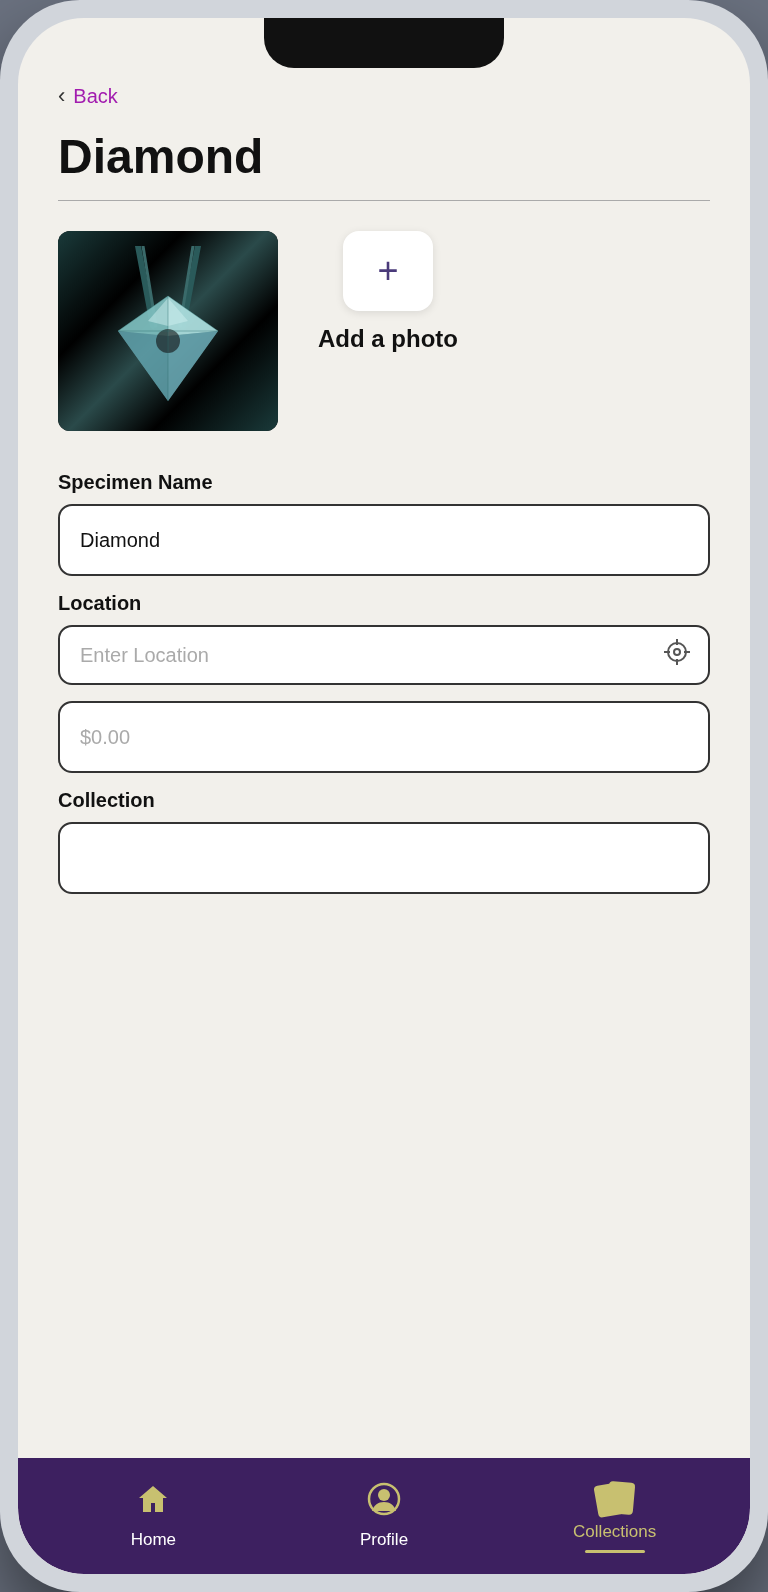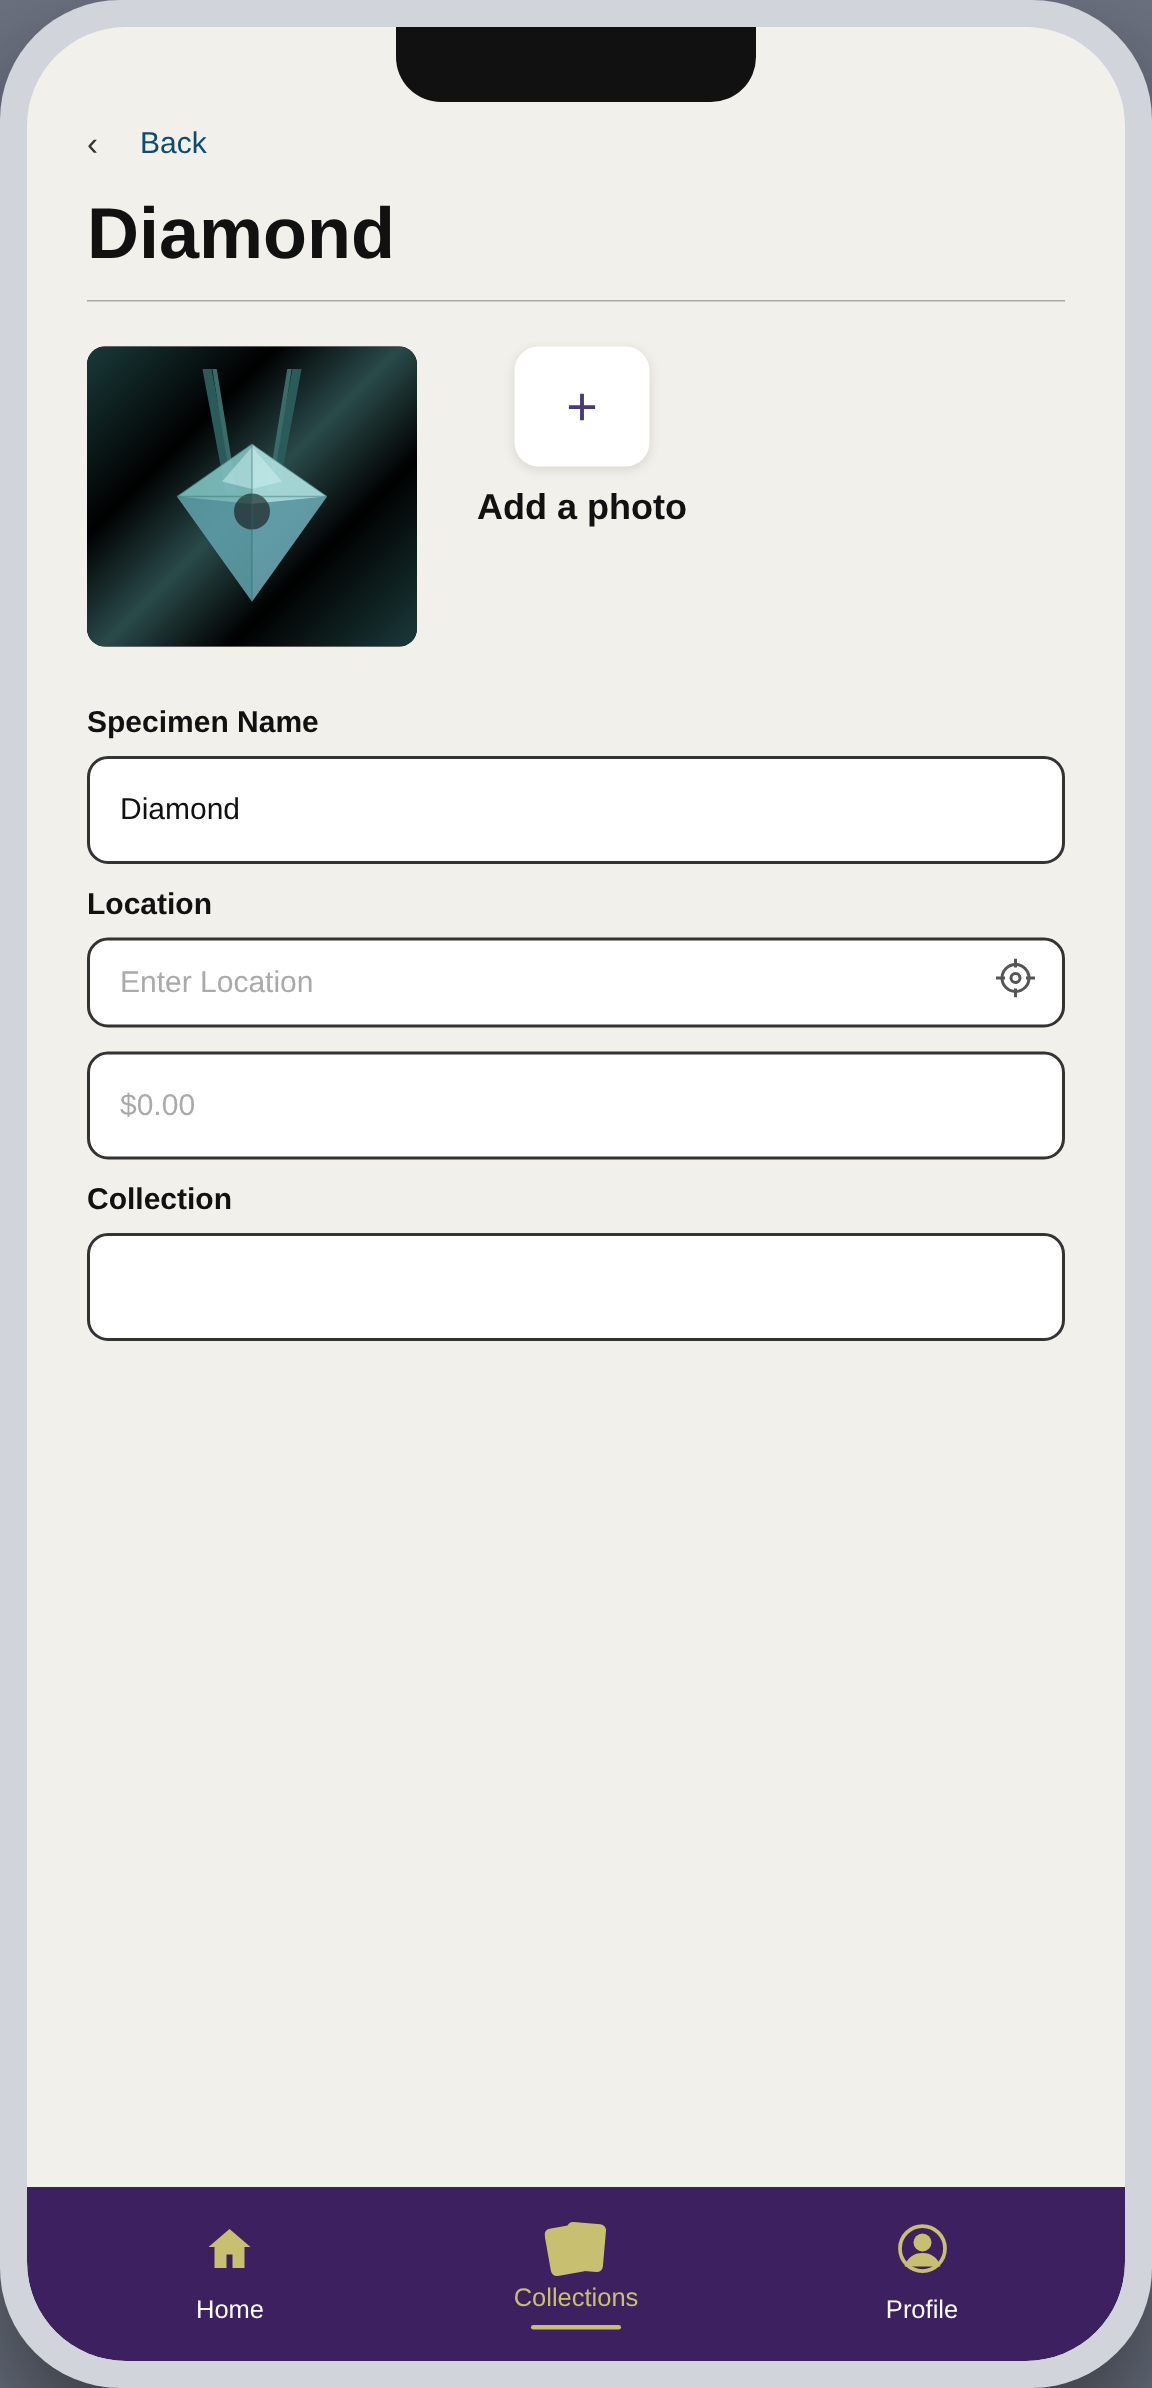--- a/index.html
+++ b/index.html
@@ -75,22 +75,21 @@
       padding-top: 5px;
     }
 
     .back-arrow {
       font-size: 22px;
       color: #333;
     }
 
     .back-label {
       font-size: 20px;
-      color: #0c4a6e;
-      margin-left: 20px;
+      color: #a21caf;
     }
 
     .page-title {
       font-size: 48px;
       font-weight: 700;
       color: #111;
       margin-bottom: 16px;
     }
 
     .divider {
@@ -371,38 +370,38 @@
 
       <div class="tab-item">
         <span class="home-icon">
           <svg width="34" height="34" viewBox="0 0 34 34" fill="none" xmlns="http://www.w3.org/2000/svg">
             <path d="M17 4L3 16h4v14h8v-9h4v9h8V16h4L17 4z" fill="#c8c070"></path>
           </svg>
         </span>
         <span class="tab-label">Home</span>
       </div>
 
+      <div class="tab-item">
+        <span class="profile-icon">
+          <svg width="34" height="34" viewBox="0 0 34 34" fill="none" xmlns="http://www.w3.org/2000/svg">
+            <circle cx="17" cy="17" r="15" stroke="#c8c070" stroke-width="2.5" fill="none"></circle>
+            <circle cx="17" cy="13" r="6" fill="#c8c070"></circle>
+            <path d="M5 29c2-6 6-9 12-9s10 3 12 9" fill="#c8c070"></path>
+          </svg>
+        </span>
+        <span class="tab-label">Profile</span>
+      </div>
+
       <div class="tab-item active">
         <div class="collections-icon">
           <svg width="44" height="38" viewBox="0 0 44 38" fill="none" xmlns="http://www.w3.org/2000/svg">
             <rect x="2" y="4" width="26" height="32" rx="4" fill="#c8c070" transform="rotate(-10, 15, 20)"></rect>
             <rect x="14" y="2" width="26" height="32" rx="4" fill="#c8c070" transform="rotate(5, 27, 18)"></rect>
           </svg>
         </div>
         <span class="tab-label">Collections</span>
         <div class="tab-active-indicator"></div>
       </div>
 
-      <div class="tab-item">
-        <span class="profile-icon">
-          <svg width="34" height="34" viewBox="0 0 34 34" fill="none" xmlns="http://www.w3.org/2000/svg">
-            <circle cx="17" cy="17" r="15" stroke="#c8c070" stroke-width="2.5" fill="none"></circle>
-            <circle cx="17" cy="13" r="6" fill="#c8c070"></circle>
-            <path d="M5 29c2-6 6-9 12-9s10 3 12 9" fill="#c8c070"></path>
-          </svg>
-        </span>
-        <span class="tab-label">Profile</span>
-      </div>
-
     </div>
 
   </div>
 </div>
 
 </body></html>

